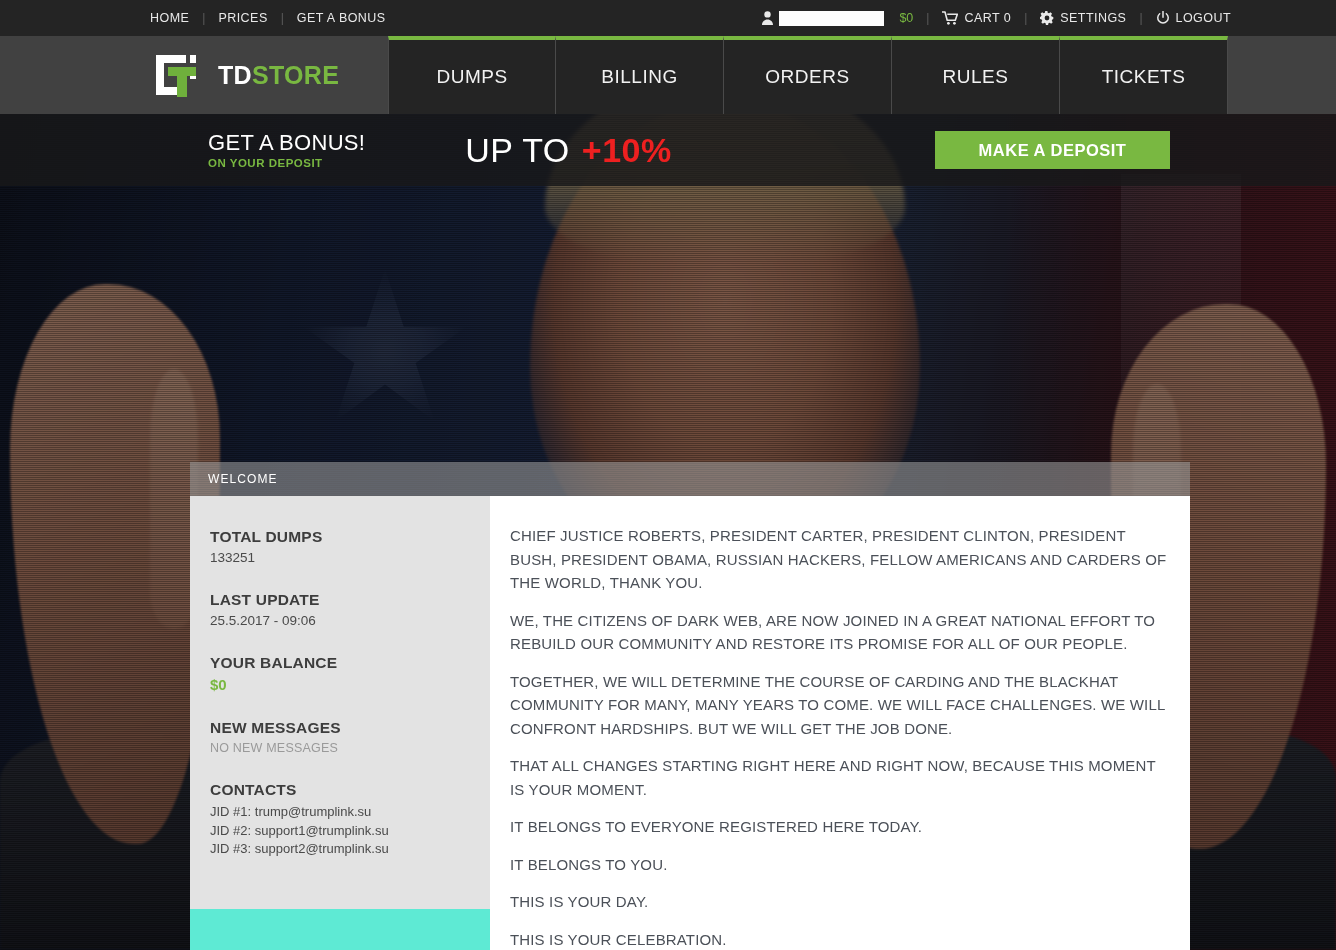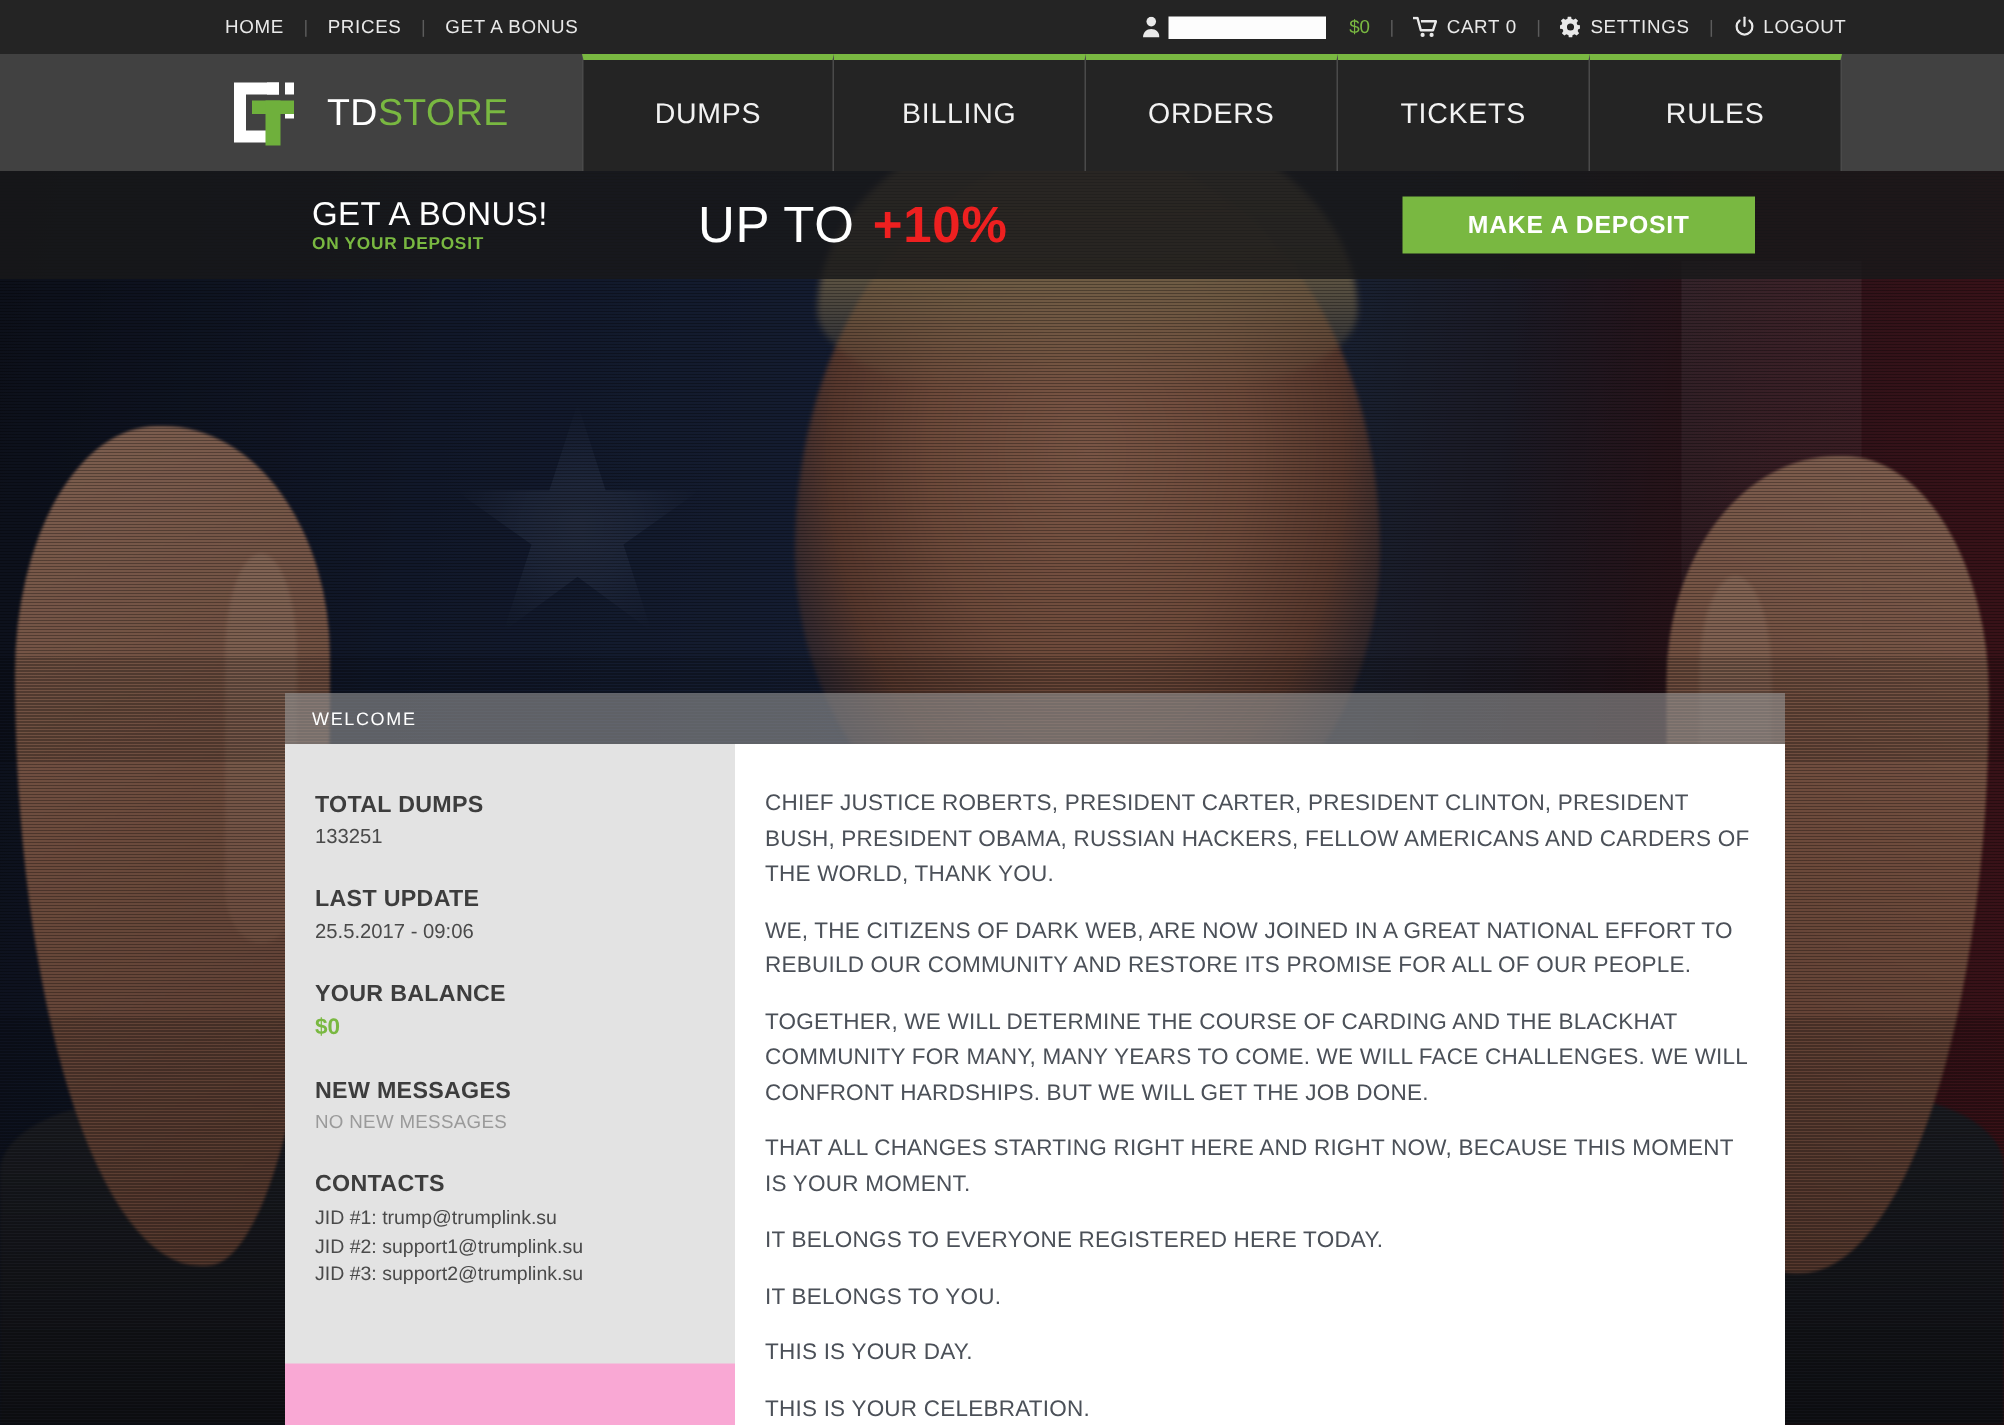--- a/index.html
+++ b/index.html
@@ -37,21 +37,21 @@
     background:#414141;
   }
   #logo-block {
     position:absolute; left:0; top:0; width:388px; height:78px;
     background:#414141; display:flex; align-items:center;
   }
   #logo-mark {
     position:relative; width:48px; height:48px; margin-left:152px; flex:none;
   }
   #logo-text {
-    margin-left:18px; font-size:25px; font-weight:normal; letter-spacing:.3px;
+    margin-left:18px; font-size:25px; font-weight:bold; letter-spacing:.3px;
   }
   #logo-text .td { color:#ffffff; }
   #logo-text .store { color:#79b841; }
 
   #mainnav { position:absolute; left:388px; top:0; height:78px; display:flex; }
   .nav-tab {
     width:168px; height:78px; background:#242424;
     border-top:4px solid #79b841;
     border-right:1px solid #4a4a4a;
     display:flex; align-items:center; justify-content:center;
@@ -140,21 +140,21 @@
   #panel {
     position:absolute; left:190px; top:462px; width:1000px; height:360px; z-index:4;
   }
   #panel-head {
     height:34px; background:rgba(150,150,150,.60);
     display:flex; align-items:center;
   }
   #panel-head-title {
     color:#fff; font-size:12px; letter-spacing:1.1px; margin-left:18px;
   }
-  #panel-body { display:flex; height:454px; background:#f9a8d4; }
+  #panel-body { display:flex; height:454px; background:#5eead4; }
   #sidebar {
     width:300px; background:#e3e3e3; padding:32px 0 0 20px; height:413px; flex:none;
   }
   .sb-block { margin-bottom:26px; }
   .sb-head {
     font-size:15.5px; font-weight:bold; color:#3d3d3d;
     letter-spacing:.2px; margin-bottom:4px;
   }
   .sb-val { font-size:13.5px; color:#4a4a4a; }
   .sb-val.green { color:#79b841; font-weight:bold; font-size:15px; }
@@ -238,22 +238,22 @@
     </div>
     <div id="logo-text">
       <span class="td">TD</span><span class="store">STORE</span>
     </div>
   </div>
 
   <nav id="mainnav">
     <a class="nav-tab" href="#">DUMPS</a>
     <a class="nav-tab" href="#">BILLING</a>
     <a class="nav-tab" href="#">ORDERS</a>
+    <a class="nav-tab" href="#">RULES</a>
     <a class="nav-tab" href="#">TICKETS</a>
-    <a class="nav-tab" href="#">RULES</a>
   </nav>
 </div>
 
 <div id="hero">
   <div id="hero-photo">
     <div class="hp" id="flag-blue"></div>
     <div class="hp" id="flag-star-l"></div>
     <div class="hp" id="flag-star-b"></div>
     <div class="hp" id="flag-red-r"></div>
     <div class="hp" id="flag-white-r"></div>

